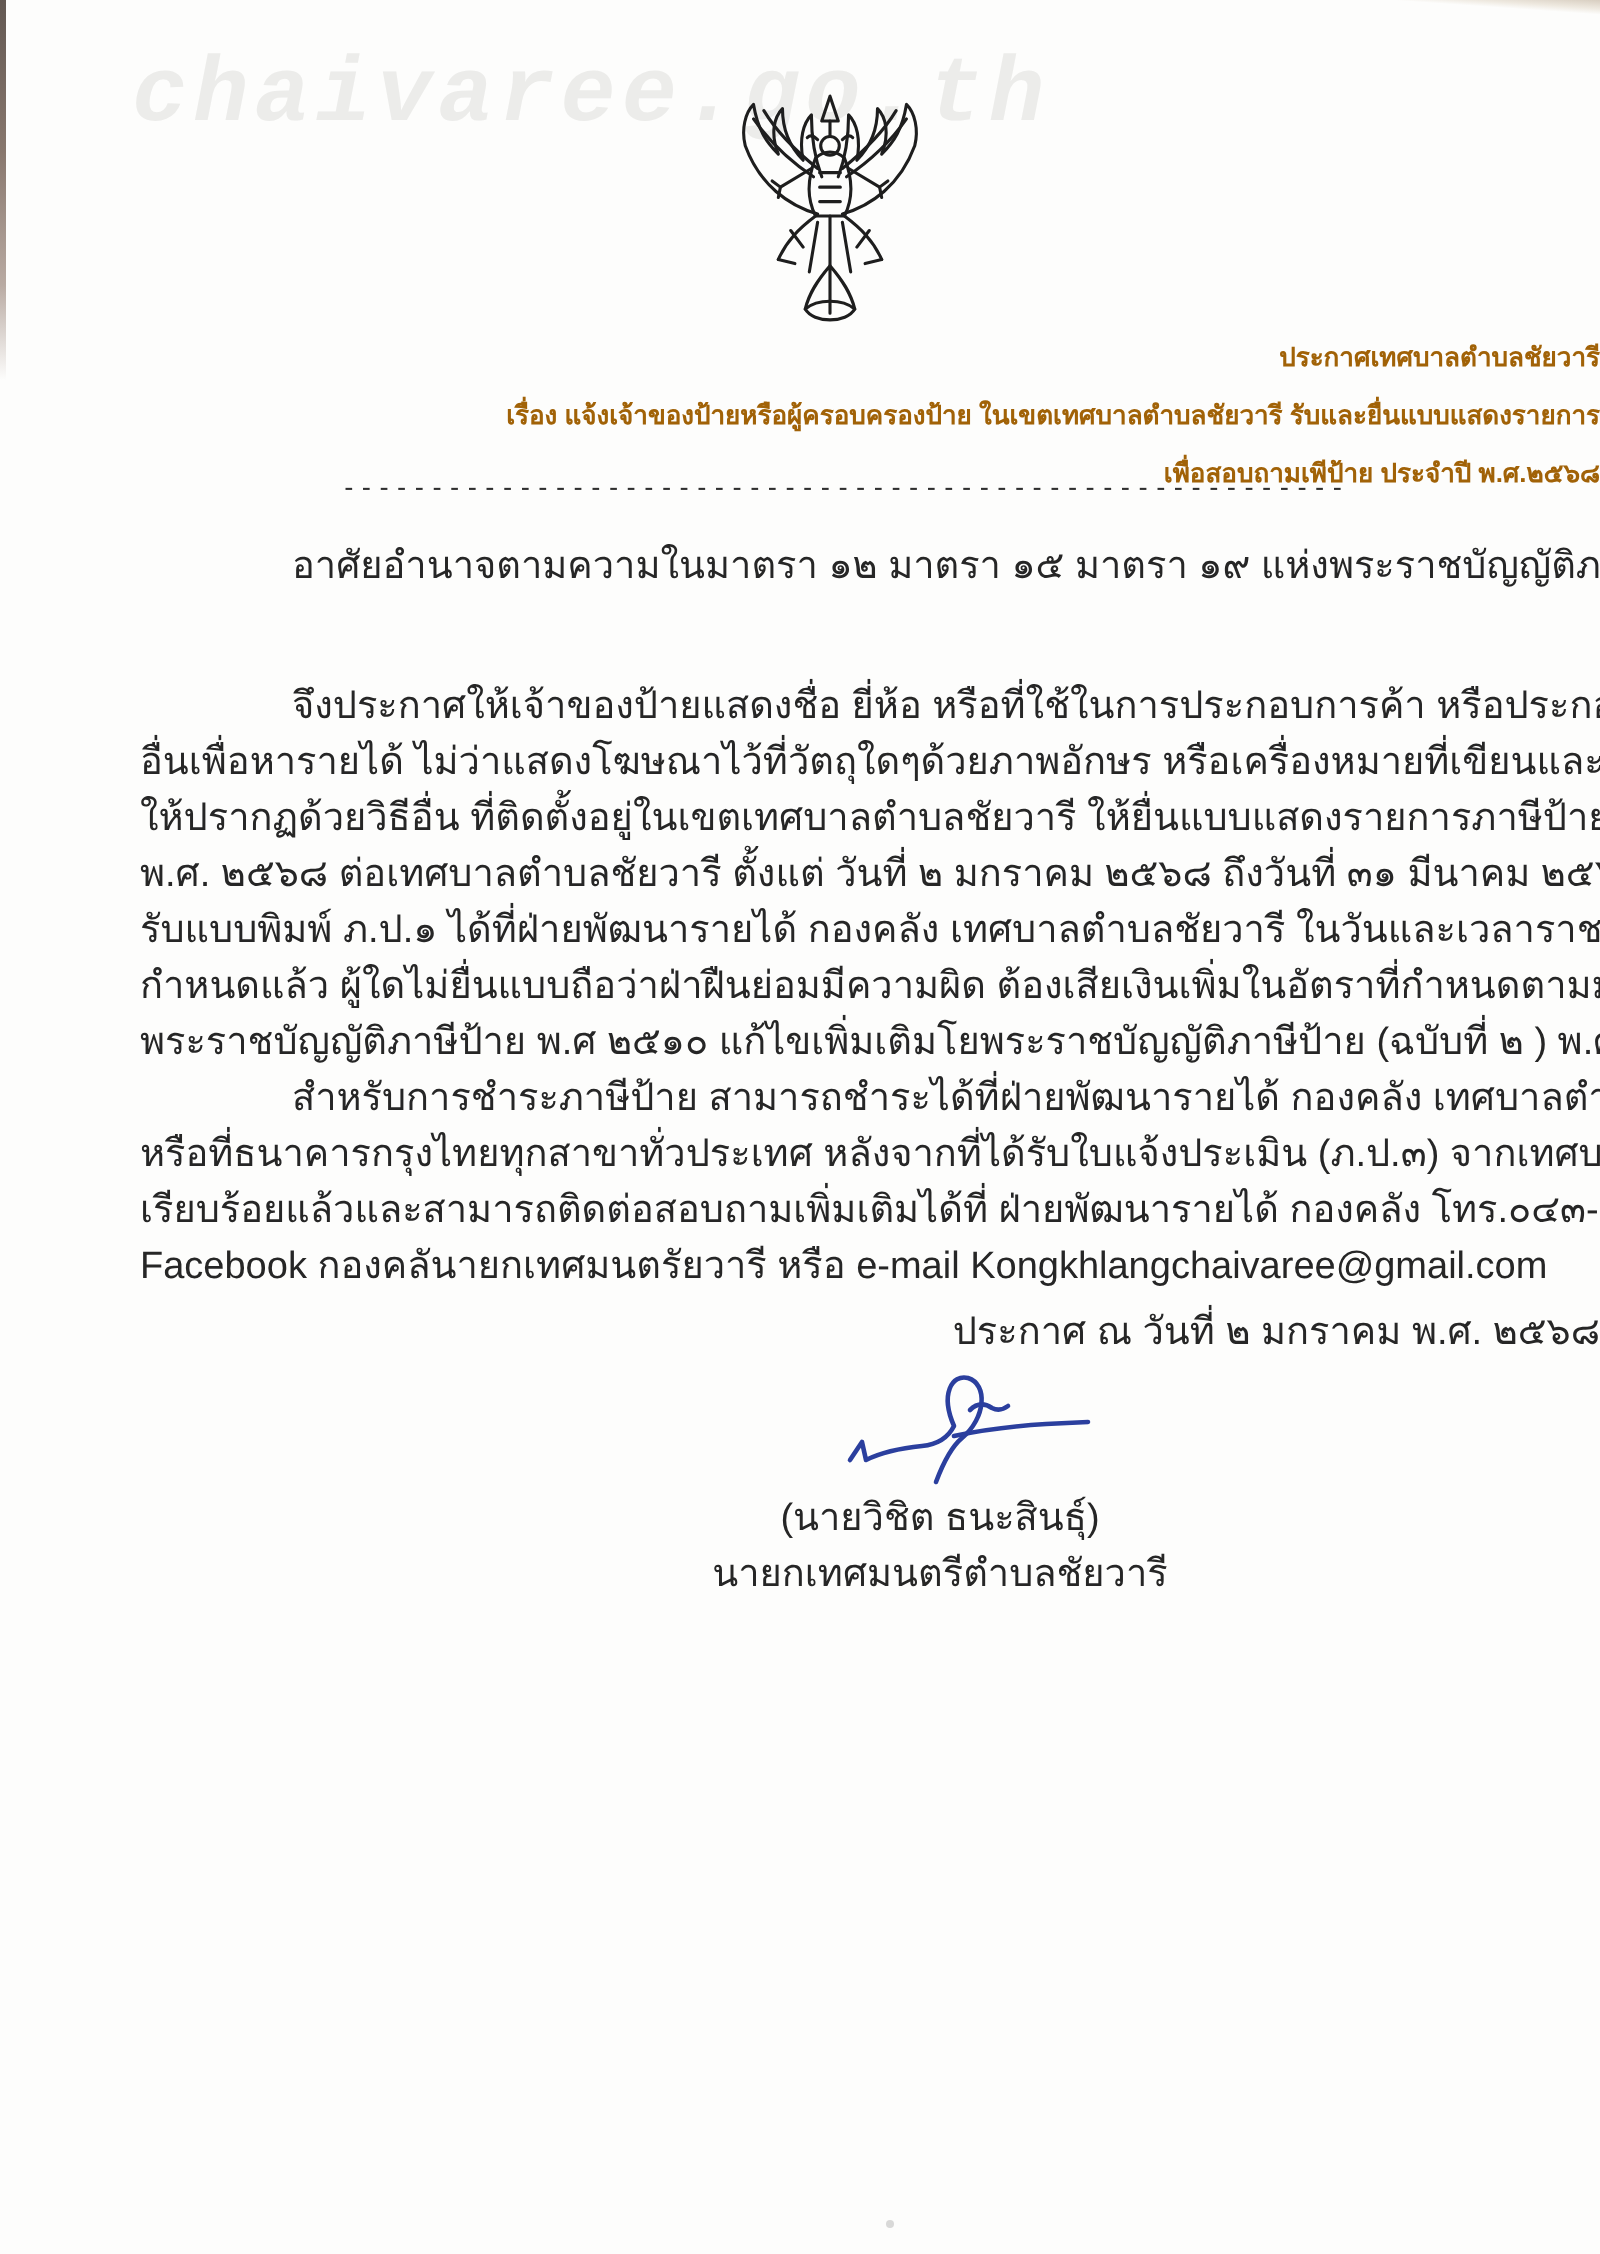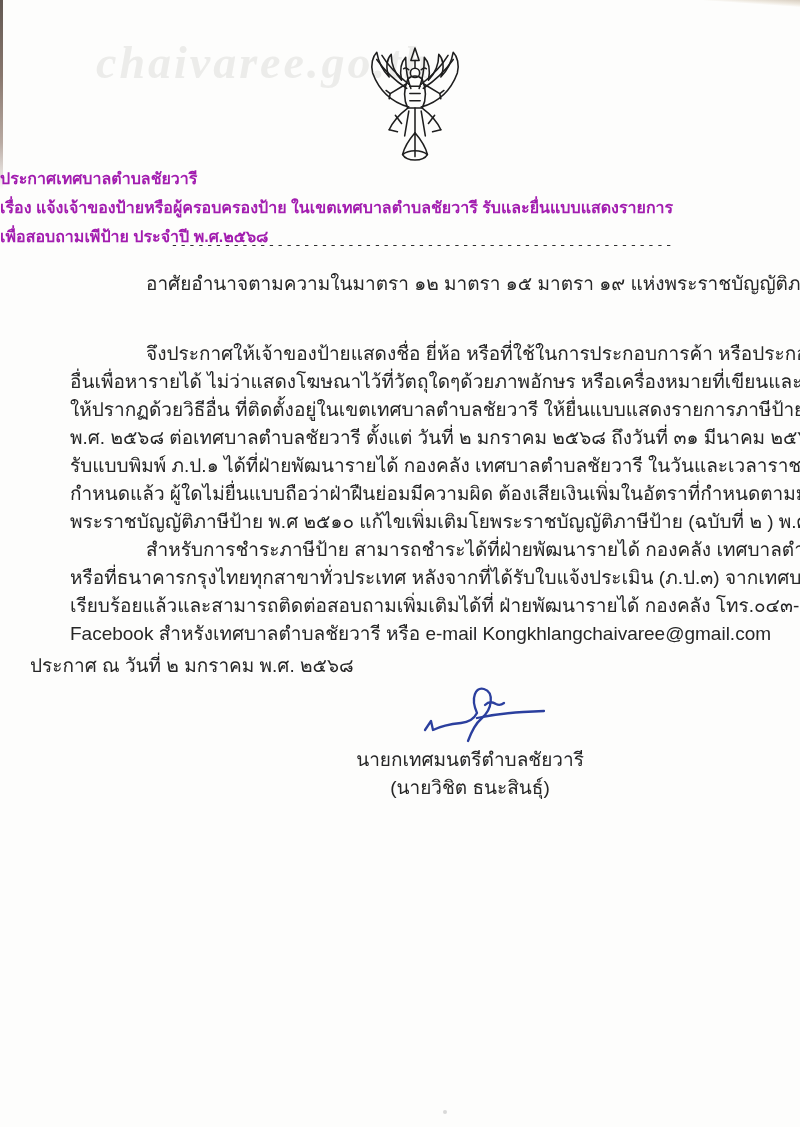--- a/index.html
+++ b/index.html
@@ -22,52 +22,52 @@
     position:absolute;right:-12px;top:-6px;width:120px;height:10px;
     background:linear-gradient(180deg,#b9a893,#e9e2d6 70%,rgba(233,226,214,0));
     transform:rotate(4deg);
     opacity:.75;
   }
   .speck{
     position:absolute;left:443px;top:1110px;width:4px;height:4px;border-radius:50%;
     background:#c9c9c9;opacity:.7;
   }
   .watermark{
-    position:absolute;left:66px;top:36px;
-    font-family:Liberation Serif, serif;
+    position:absolute;left:66px;top:22px;
+    font-family:Liberation Mono, monospace;
     font-style:italic;font-weight:bold;
     font-size:46px;letter-spacing:3px;
     color:#ececе9;color:#ececea;
-    user-select:none;white-space:nowrap;margin-left:30px;
+    user-select:none;white-space:nowrap;
   }
   .emblem{position:absolute;left:353px;top:44px;width:124px;height:126px;}
   .emblem svg{width:100%;height:100%;}
   .header{
     position:absolute;left:0;right:0;top:164px;
-    text-align:left;font-weight:bold;font-size:16px;line-height:29px;
-    color:#a21caf;
+    text-align:right;font-weight:bold;font-size:13px;line-height:29px;
+    color:#a16207;
   }
   .header .h-line{white-space:nowrap;}
   .divider{
     position:absolute;left:44px;right:0;top:237px;
     text-align:center;font-size:13px;letter-spacing:1px;color:#2e2e2e;
     font-family:"DejaVu Sans Mono","Liberation Mono",monospace;
   }
   .para{
     position:absolute;left:70px;width:680px;
     font-size:19px;line-height:28px;color:#262626;
   }
   .para .line{white-space:nowrap;}
   .para .indent{padding-left:76px;}
   .p1{top:270px;}
   .p2{top:340px;}
   .p3{top:536px;}
   .dateline{
     position:absolute;left:30px;right:0;top:650px;
-    text-align:left;font-size:19px;color:#262626;white-space:nowrap;
+    text-align:right;font-size:19px;color:#262626;white-space:nowrap;
   }
   .signature{position:absolute;left:418px;top:684px;width:136px;height:62px;}
   .sign-block{
     position:absolute;left:140px;right:0;top:746px;
     text-align:center;font-size:19px;line-height:28px;color:#262626;
   }
   .sign-block .s-line{white-space:nowrap;}
 </style>
 </head>
 <body>
@@ -132,33 +132,33 @@
     <div class="line">พ.ศ. ๒๕๖๘ ต่อเทศบาลตำบลชัยวารี ตั้งแต่ วันที่ ๒ มกราคม ๒๕๖๘ ถึงวันที่ ๓๑ มีนาคม ๒๕๖๘ โดยติดต่อ</div>
     <div class="line">รับแบบพิมพ์ ภ.ป.๑ ได้ที่ฝ่ายพัฒนารายได้ กองคลัง เทศบาลตำบลชัยวารี ในวันและเวลาราชการ หากพ้น</div>
     <div class="line">กำหนดแล้ว ผู้ใดไม่ยื่นแบบถือว่าฝ่าฝืนย่อมมีความผิด ต้องเสียเงินเพิ่มในอัตราที่กำหนดตามมาตรา ๒๕ แห่ง</div>
     <div class="line">พระราชบัญญัติภาษีป้าย พ.ศ ๒๕๑๐ แก้ไขเพิ่มเติมโยพระราชบัญญัติภาษีป้าย (ฉบับที่ ๒ ) พ.ศ ๒๕๓๔</div>
   </div>
 
   <div class="para p3">
     <div class="line indent">สำหรับการชำระภาษีป้าย สามารถชำระได้ที่ฝ่ายพัฒนารายได้ กองคลัง เทศบาลตำบลชัยวารี</div>
     <div class="line">หรือที่ธนาคารกรุงไทยทุกสาขาทั่วประเทศ หลังจากที่ได้รับใบแจ้งประเมิน (ภ.ป.๓) จากเทศบาลตำบลชัยวารี</div>
     <div class="line">เรียบร้อยแล้วและสามารถติดต่อสอบถามเพิ่มเติมได้ที่ ฝ่ายพัฒนารายได้ กองคลัง โทร.๐๔๓-๕๖๗๔๐๔,</div>
-    <div class="line">Facebook สำหรังเทศบาลตำบลชัยวารี หรือ e-mail Kongkhlangchaivaree@gmail.com</div>
+    <div class="line">Facebook กองคลันายกเทศมนตรัยวารี หรือ e-mail Kongkhlangchaivaree@gmail.com</div>
   </div>
 
   <div class="dateline">ประกาศ ณ วันที่ ๒ มกราคม พ.ศ. ๒๕๖๘</div>
 
   <div class="signature">
     <svg viewBox="0 0 136 62" aria-hidden="true">
       <g stroke="#2b3f9e" fill="none" stroke-width="2.3" stroke-linecap="round" stroke-linejoin="round">
         <path d="M7,46 l6,-9 l2,9 C23,42 33,40 43,39 C53,38 57,33 59,29 C52,13 58,3 66,5 C76,8 75,25 63,35 C57,40 53,49 50,57"></path>
         <path d="M59,34 C73,31 89,29 105,28 L126,27"></path>
         <path d="M67,21 q5,-5 11,-1 q4,2 8,-1"></path>
       </g>
     </svg>
   </div>
 
   <div class="sign-block">
+    <div class="s-line">(นายวิชิต  ธนะสินธุ์)</div>
     <div class="s-line">นายกเทศมนตรีตำบลชัยวารี</div>
-    <div class="s-line">(นายวิชิต  ธนะสินธุ์)</div>
   </div>
 
 </div>
 
 </body></html>

